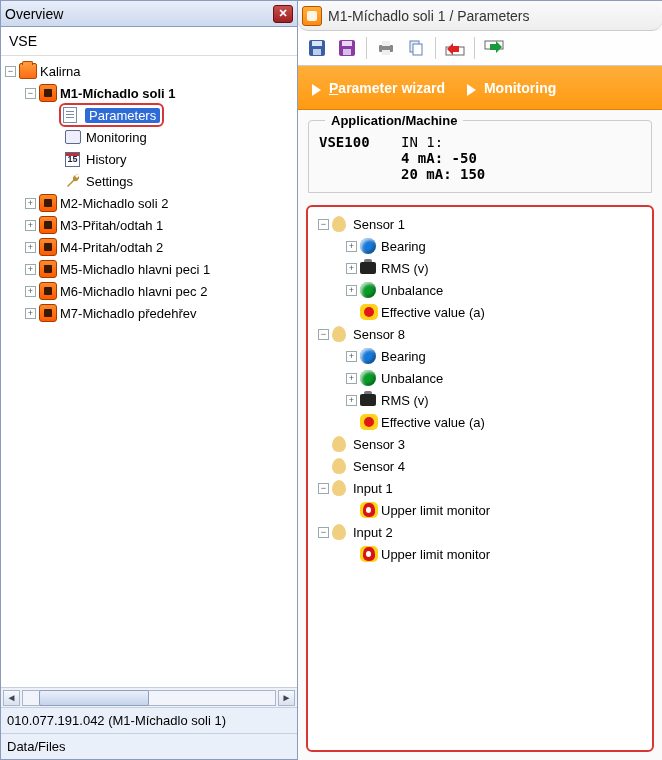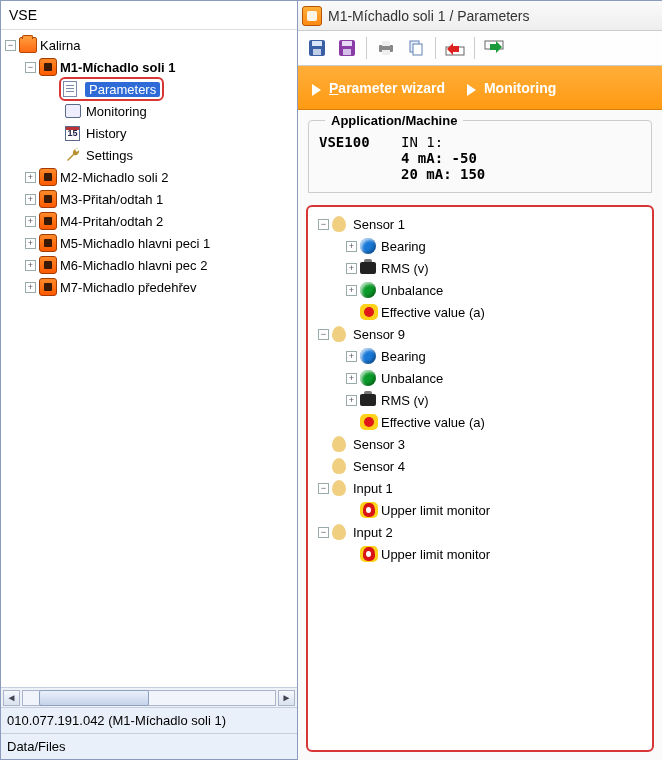--- a/index.html
+++ b/index.html
@@ -42,20 +42,21 @@
     background: linear-gradient(#e9eef9,#cdd9ee);
     border-bottom: 1px solid #8a9bbd;
     justify-content: space-between;
   }
   .titlebar-right {
     background: linear-gradient(#fafafa,#eee);
     border-bottom: 1px solid #ccc;
     color:#333;
     gap:6px;
     height:30px;
+    border-radius:10px;
   }
   .title-text { font-size:14px; }
   .close-x {
     width: 20px; height: 18px;
     background: linear-gradient(#c85050,#a02020);
     border: 1px solid #6a1010;
     border-radius: 3px;
     color:#fff;
     display:flex; align-items:center; justify-content:center;
     font-weight:bold; font-size:11px;
@@ -275,20 +276,24 @@
     width:20px;height:20px;background:linear-gradient(#ffae3a,#ff8a12);
     border:1px solid #b35500;border-radius:3px;position:relative;
   }
   .ic-param-module::after{content:"";position:absolute;top:4px;left:4px;width:10px;height:10px;background:#fff5e6;border-radius:2px;}
 
 </style>
 </head>
 <body>
 
 <div class="panel-left">
+  <div class="titlebar titlebar-left">
+    <span class="title-text">Overview</span>
+    <div class="close-x">✕</div>
+  </div>
   <div class="vse-label">VSE</div>
 
   <div class="tree-wrap">
 
     <div class="tnode" style="padding-left:2px">
       <span class="expander">−</span>
       <span class="ticon">
           <span class="ic-folder"></span>
         </span>
       <span class="node-label">Kalirna</span>
@@ -502,21 +507,21 @@
               <span class="dot"></span>
             </span>
           </span>
           <span class="node-label">Effective value (a)</span>
         </div>
         <div class="tnode" style="padding-left: 6px;">
           <span class="expander">−</span>
           <span class="ticon">
             <span class="ic-flame"></span>
           </span>
-          <span class="node-label">Sensor 9</span>
+          <span class="node-label">Sensor 8</span>
         </div>
         <div class="tnode" style="padding-left: 34px;">
           <span class="expander">+</span>
           <span class="ticon">
             <span class="bead c-blue"></span>
           </span>
           <span class="node-label">Bearing</span>
         </div>
         <div class="tnode" style="padding-left: 34px;">
           <span class="expander">+</span>

